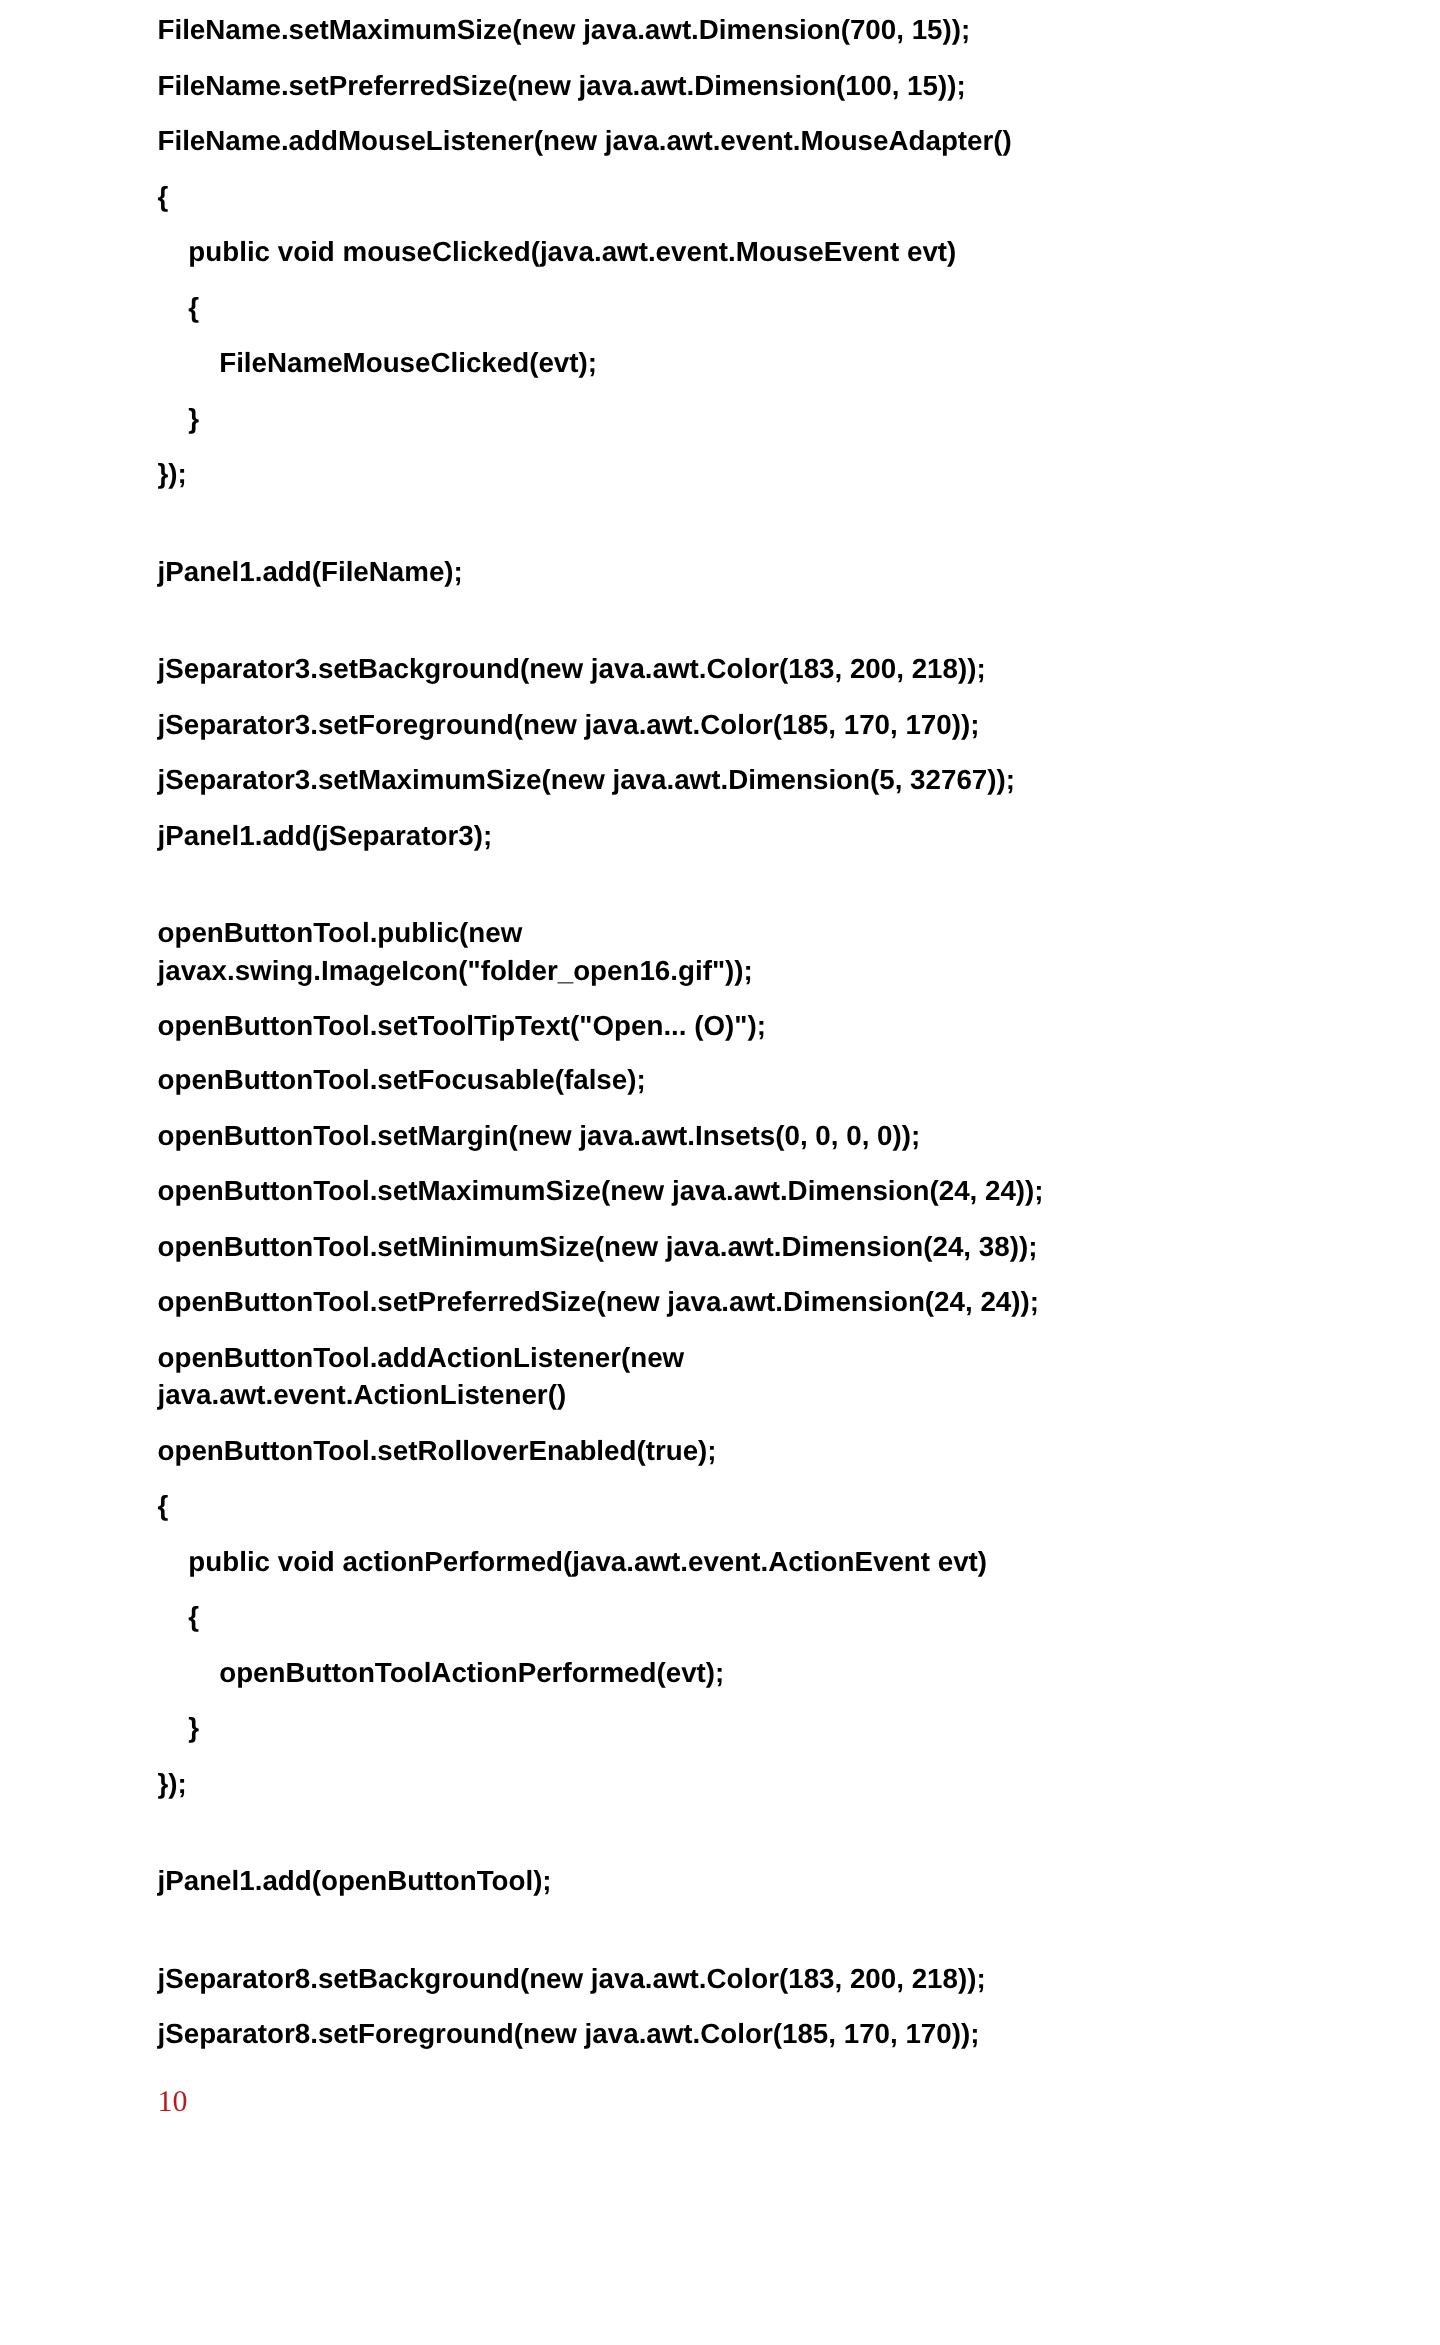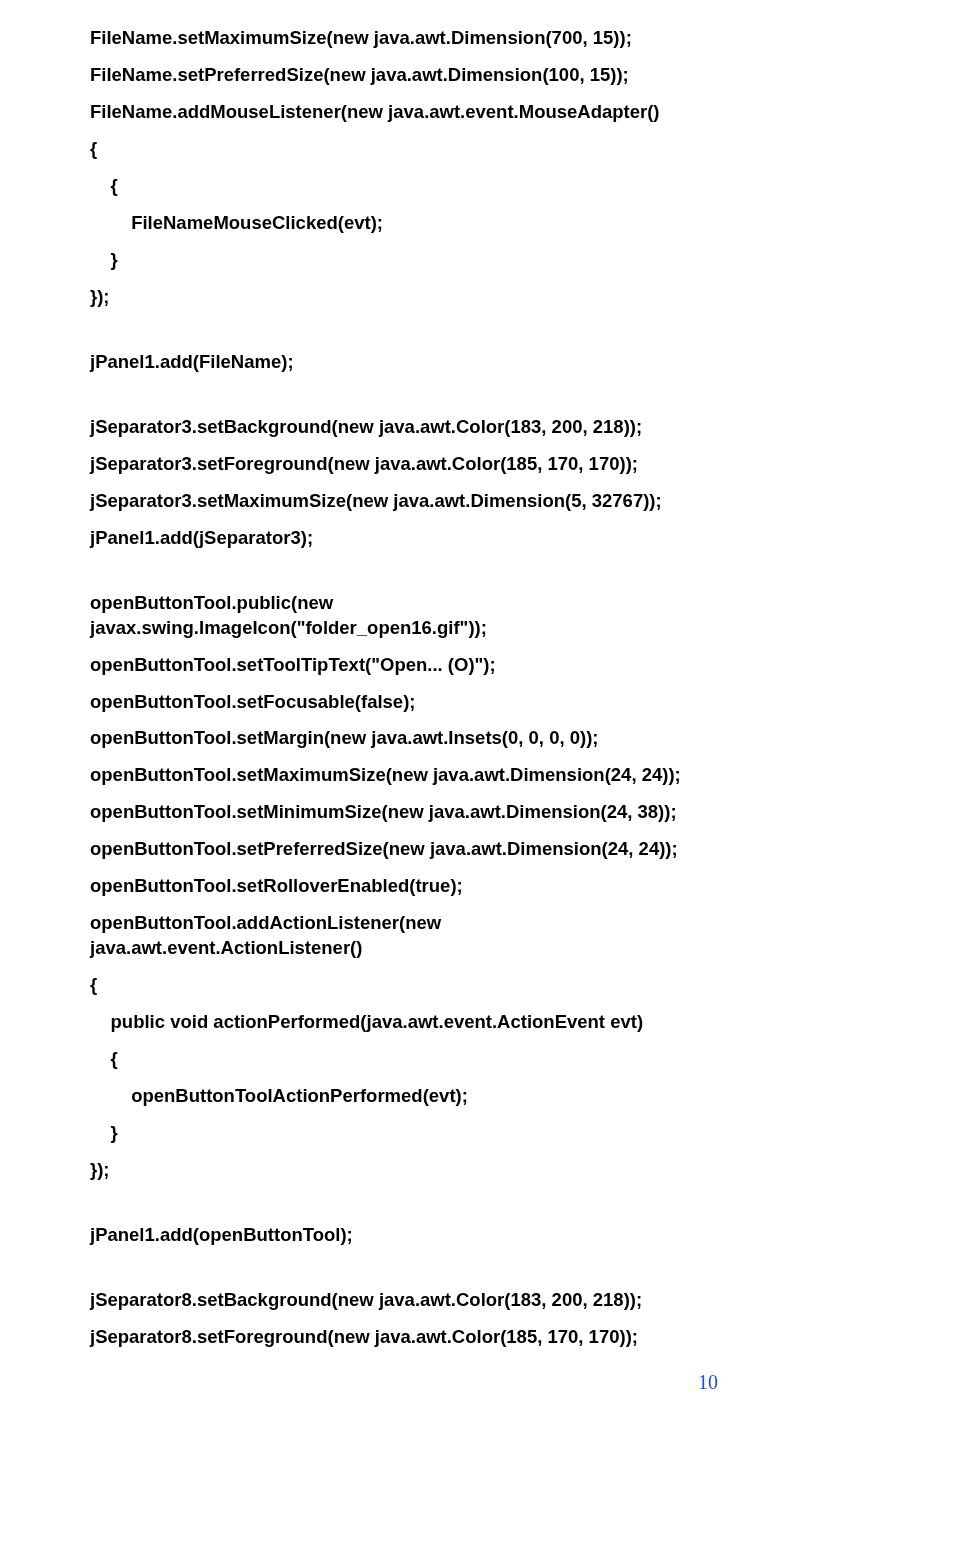--- a/index.html
+++ b/index.html
@@ -3,76 +3,78 @@
 <meta charset="utf-8">
 <style>
   body {
     margin: 0;
     padding: 0;
     background: #ffffff;
     font-family: Arial, Helvetica, sans-serif;
     width: 960px;
   }
   .page {
-    padding: 20px 90px 30px 90px;
+    padding: 2px 90px 30px 90px;
     box-sizing: border-box;
     width: 808px;
+    margin-left: 15px;
   }
   .code-line {
     font-family: Arial, Helvetica, sans-serif;
     font-weight: bold;
     font-size: 18.5px;
     color: #000000;
     line-height: 1.35;
     white-space: pre-wrap;
     margin: 0;
     padding: 6px 0;
   }
   .blank-line {
     height: 28px;
   }
   .page-number {
-    text-align: right;
+    text-align: left;
     font-family: "Times New Roman", Times, serif;
     font-size: 20px;
-    color: #1d4ed8;
+    color: #b91c1c;
     padding-right: 0;
     margin-top: 15px;
   }
 </style>
 </head>
 <body>
 
 <div class="page">
   <div id="code-block">
       <p class="code-line">FileName.setMaximumSize(new java.awt.Dimension(700, 15));</p>
       <p class="code-line">FileName.setPreferredSize(new java.awt.Dimension(100, 15));</p>
       <p class="code-line">FileName.addMouseListener(new java.awt.event.MouseAdapter()</p>
       <p class="code-line">{</p>
+      <p class="code-line">    public void mouseClicked(java.awt.event.MouseEvent evt)</p>
       <p class="code-line">    {</p>
       <p class="code-line">        FileNameMouseClicked(evt);</p>
       <p class="code-line">    }</p>
       <p class="code-line">});</p>
       <div class="blank-line"></div>
       <p class="code-line">jPanel1.add(FileName);</p>
       <div class="blank-line"></div>
       <p class="code-line">jSeparator3.setBackground(new java.awt.Color(183, 200, 218));</p>
       <p class="code-line">jSeparator3.setForeground(new java.awt.Color(185, 170, 170));</p>
       <p class="code-line">jSeparator3.setMaximumSize(new java.awt.Dimension(5, 32767));</p>
       <p class="code-line">jPanel1.add(jSeparator3);</p>
       <div class="blank-line"></div>
       <p class="code-line">openButtonTool.public(new javax.swing.ImageIcon("folder_open16.gif"));</p>
       <p class="code-line">openButtonTool.setToolTipText("Open... (O)");</p>
       <p class="code-line">openButtonTool.setFocusable(false);</p>
       <p class="code-line">openButtonTool.setMargin(new java.awt.Insets(0, 0, 0, 0));</p>
       <p class="code-line">openButtonTool.setMaximumSize(new java.awt.Dimension(24, 24));</p>
       <p class="code-line">openButtonTool.setMinimumSize(new java.awt.Dimension(24, 38));</p>
       <p class="code-line">openButtonTool.setPreferredSize(new java.awt.Dimension(24, 24));</p>
+      <p class="code-line">openButtonTool.addActionListener(new java.awt.event.ActionListener()</p>
       <p class="code-line">openButtonTool.setRolloverEnabled(true);</p>
-      <p class="code-line">openButtonTool.addActionListener(new java.awt.event.ActionListener()</p>
       <p class="code-line">{</p>
       <p class="code-line">    public void actionPerformed(java.awt.event.ActionEvent evt)</p>
       <p class="code-line">    {</p>
       <p class="code-line">        openButtonToolActionPerformed(evt);</p>
       <p class="code-line">    }</p>
       <p class="code-line">});</p>
       <div class="blank-line"></div>
       <p class="code-line">jPanel1.add(openButtonTool);</p>
       <div class="blank-line"></div>
       <p class="code-line">jSeparator8.setBackground(new java.awt.Color(183, 200, 218));</p>

